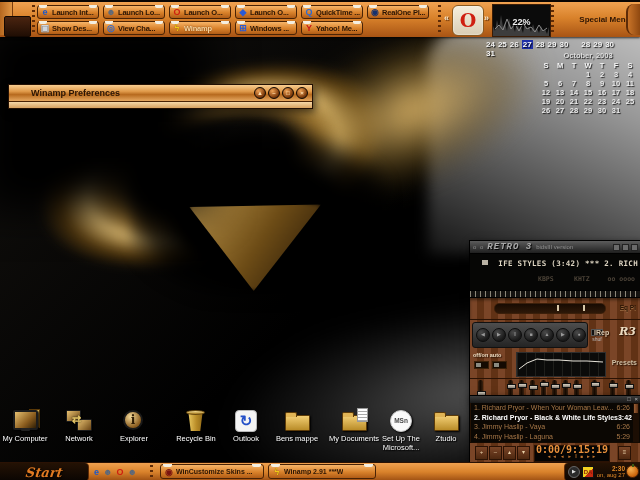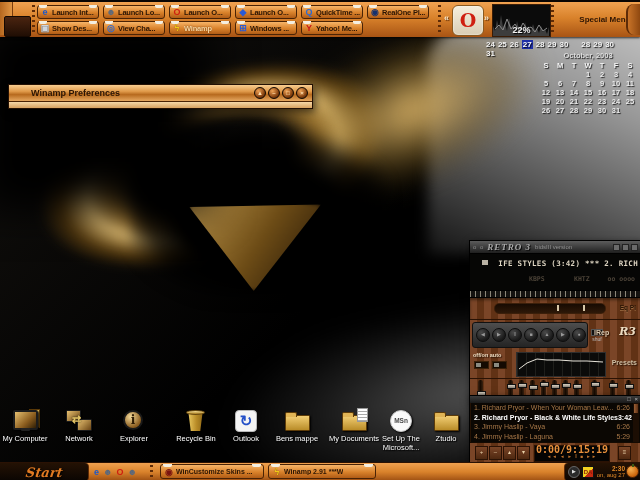--- a/index.html
+++ b/index.html
@@ -45,21 +45,21 @@
   .tblbl{font-size:7.5px;font-weight:bold;color:#2a1404;white-space:nowrap;overflow:hidden;letter-spacing:-.2px;}
   .tblbl.lit{color:#f6d6a2;text-shadow:0 0 2px #6d3608;}
   .ic-ie{color:#1d57c8;} .ic-person{color:#58687e;} .ic-opera{color:#cf1f10;} .ic-o2{color:#2a5ad4;}
   .ic-qt{color:#2a6ad4;} .ic-real{color:#16316e;} .ic-desk{color:#cfd6df;text-shadow:0 0 1px #333;}
   .ic-globe{color:#2a6ad4;} .ic-wa{color:#f3c818;text-shadow:0 0 1px #5a3c00;} .ic-win{color:#2a5ad4;} .ic-y{color:#c81414;}
   .tb-nav{position:absolute;top:11px;font-size:9px;font-weight:bold;color:#f8e8cc;text-shadow:1px 1px 1px #5a2a08;}
   .opera-box{position:absolute;left:452px;top:3px;width:30px;height:29px;border-radius:6px;
     background:linear-gradient(180deg,#f6efdd,#d9cdb4);border:1px solid #8a5a20;box-shadow:inset 0 0 2px #fff;
     text-align:center;line-height:29px;font-family:"DejaVu Serif",serif;font-size:19px;font-weight:bold;color:#cf1f10;}
   .cpu{position:absolute;left:492px;top:2px;width:57px;height:31px;background:#0b0b0b;border:1px solid #3a1c06;}
-  .cpu-label{position:absolute;left:0;top:20px;width:100%;text-align:center;font-size:9px;font-weight:bold;color:#f2f2f2;text-shadow:1px 1px 1px #000;}
+  .cpu-label{position:absolute;left:0;top:12px;width:100%;text-align:center;font-size:9px;font-weight:bold;color:#f2f2f2;text-shadow:1px 1px 1px #000;}
   .sp-menu{position:absolute;left:572px;top:0;width:72px;height:35px;line-height:35px;text-align:center;
     font-size:8px;font-weight:bold;color:#2e1504;}
   .tb-end{position:absolute;right:0;top:2px;width:12px;height:31px;border-radius:8px 0 0 8px;
     background:linear-gradient(90deg,#c87328,#8f4810);border-left:2px double #5e2b07;}
 
   
   .calflow{position:absolute;left:486px;top:40px;display:flex;gap:3px;font-size:8px;font-weight:bold;
     color:#f2f2f2;text-shadow:1px 1px 1px rgba(0,0,0,.85);}
   .calflow .sel{background:#1e2fa8;color:#fff;padding:0 1px;}
   .calflow .gap{width:7px;}
@@ -78,21 +78,21 @@
   .pbtn{width:12px;height:12px;border-radius:50%;border:1px solid #140a02;box-sizing:border-box;
     background:radial-gradient(circle at 35% 30%,#efa255,#8a4512 60%,#2e1204);
     font-size:6px;line-height:10px;text-align:center;color:#ffe2b4;font-weight:bold;}
   .prefs-body{height:6px;background:linear-gradient(180deg,#f6d8a8,#d8a260);}
 
   
   .wa{position:absolute;left:469px;top:240px;width:171px;border:1px solid #000;background:#181818;box-shadow:2px 3px 8px rgba(0,0,0,.7);}
   .wa-tb{position:relative;height:12px;background:linear-gradient(180deg,#5c5c5c,#1f1f1f);border-bottom:1px solid #000;
     display:flex;align-items:center;}
   .wa-screws{font-size:6px;color:#8a8a8a;margin:0 3px;letter-spacing:1px;}
-  .wa-logo{font-family:Liberation Serif, serif;font-style:italic;font-weight:bold;font-size:9px;color:#a8a8a8;
+  .wa-logo{font-family:Liberation Mono, monospace;font-style:italic;font-weight:bold;font-size:9px;color:#a8a8a8;
     text-shadow:1px 1px 1px #000;letter-spacing:1px;}
   .wa-ver{font-size:6px;color:#8f8f8f;margin-left:4px;}
   .wa-winbtns{position:absolute;right:3px;top:3px;display:flex;gap:2px;}
   .wa-winbtns span{width:5px;height:5px;background:#6a6a6a;border:1px solid #222;font-size:4px;line-height:4px;color:#222;text-align:center;}
   .wa-lcd{position:relative;height:36px;background:#060605;border-bottom:1px solid #000;}
   .wa-track{position:absolute;right:3px;top:5px;font-family:"DejaVu Sans Mono",monospace;font-size:7.5px;font-weight:bold;
     color:#ded5c2;letter-spacing:.3px;white-space:nowrap;}
   .wa-mbox{position:absolute;left:12px;top:6px;width:6px;height:5px;background:#b9b2a4;}
   .wa-dim{position:absolute;font-family:"DejaVu Sans Mono",monospace;font-size:6.5px;color:#4b4237;font-weight:bold;}
   .wa-ticks{height:6px;background:#141210;border-bottom:1px solid #000;
@@ -376,21 +376,21 @@
       <span class="wa-ver">bidsIII version</span>
       <div class="wa-winbtns">
         <span></span>
         <span></span>
         <span></span>
       </div>
     </div>
     <div class="wa-lcd">
       <div class="wa-mbox"></div>
       <div class="wa-track">IFE STYLES (3:42) *** 2. RICH</div>
-      <span class="wa-dim" style="left:59px;top:21px">KBPS</span>
+      <span class="wa-dim" style="left:68px;top:21px">KBPS</span>
       <span class="wa-dim" style="left:104px;top:21px">KHTZ</span>
       <span class="wa-dim" style="right:6px;top:21px">oo  oooo</span>
     </div>
     <div class="wa-ticks"></div>
     <div class="wa-seek wa-wood">
       <div class="wa-seektrack">
         <div class="wa-seektick" style="left:62px"></div>
         <div class="wa-seektick" style="left:88px"></div>
       </div>
       <span class="wa-eqpl">Eq Pl</span>

